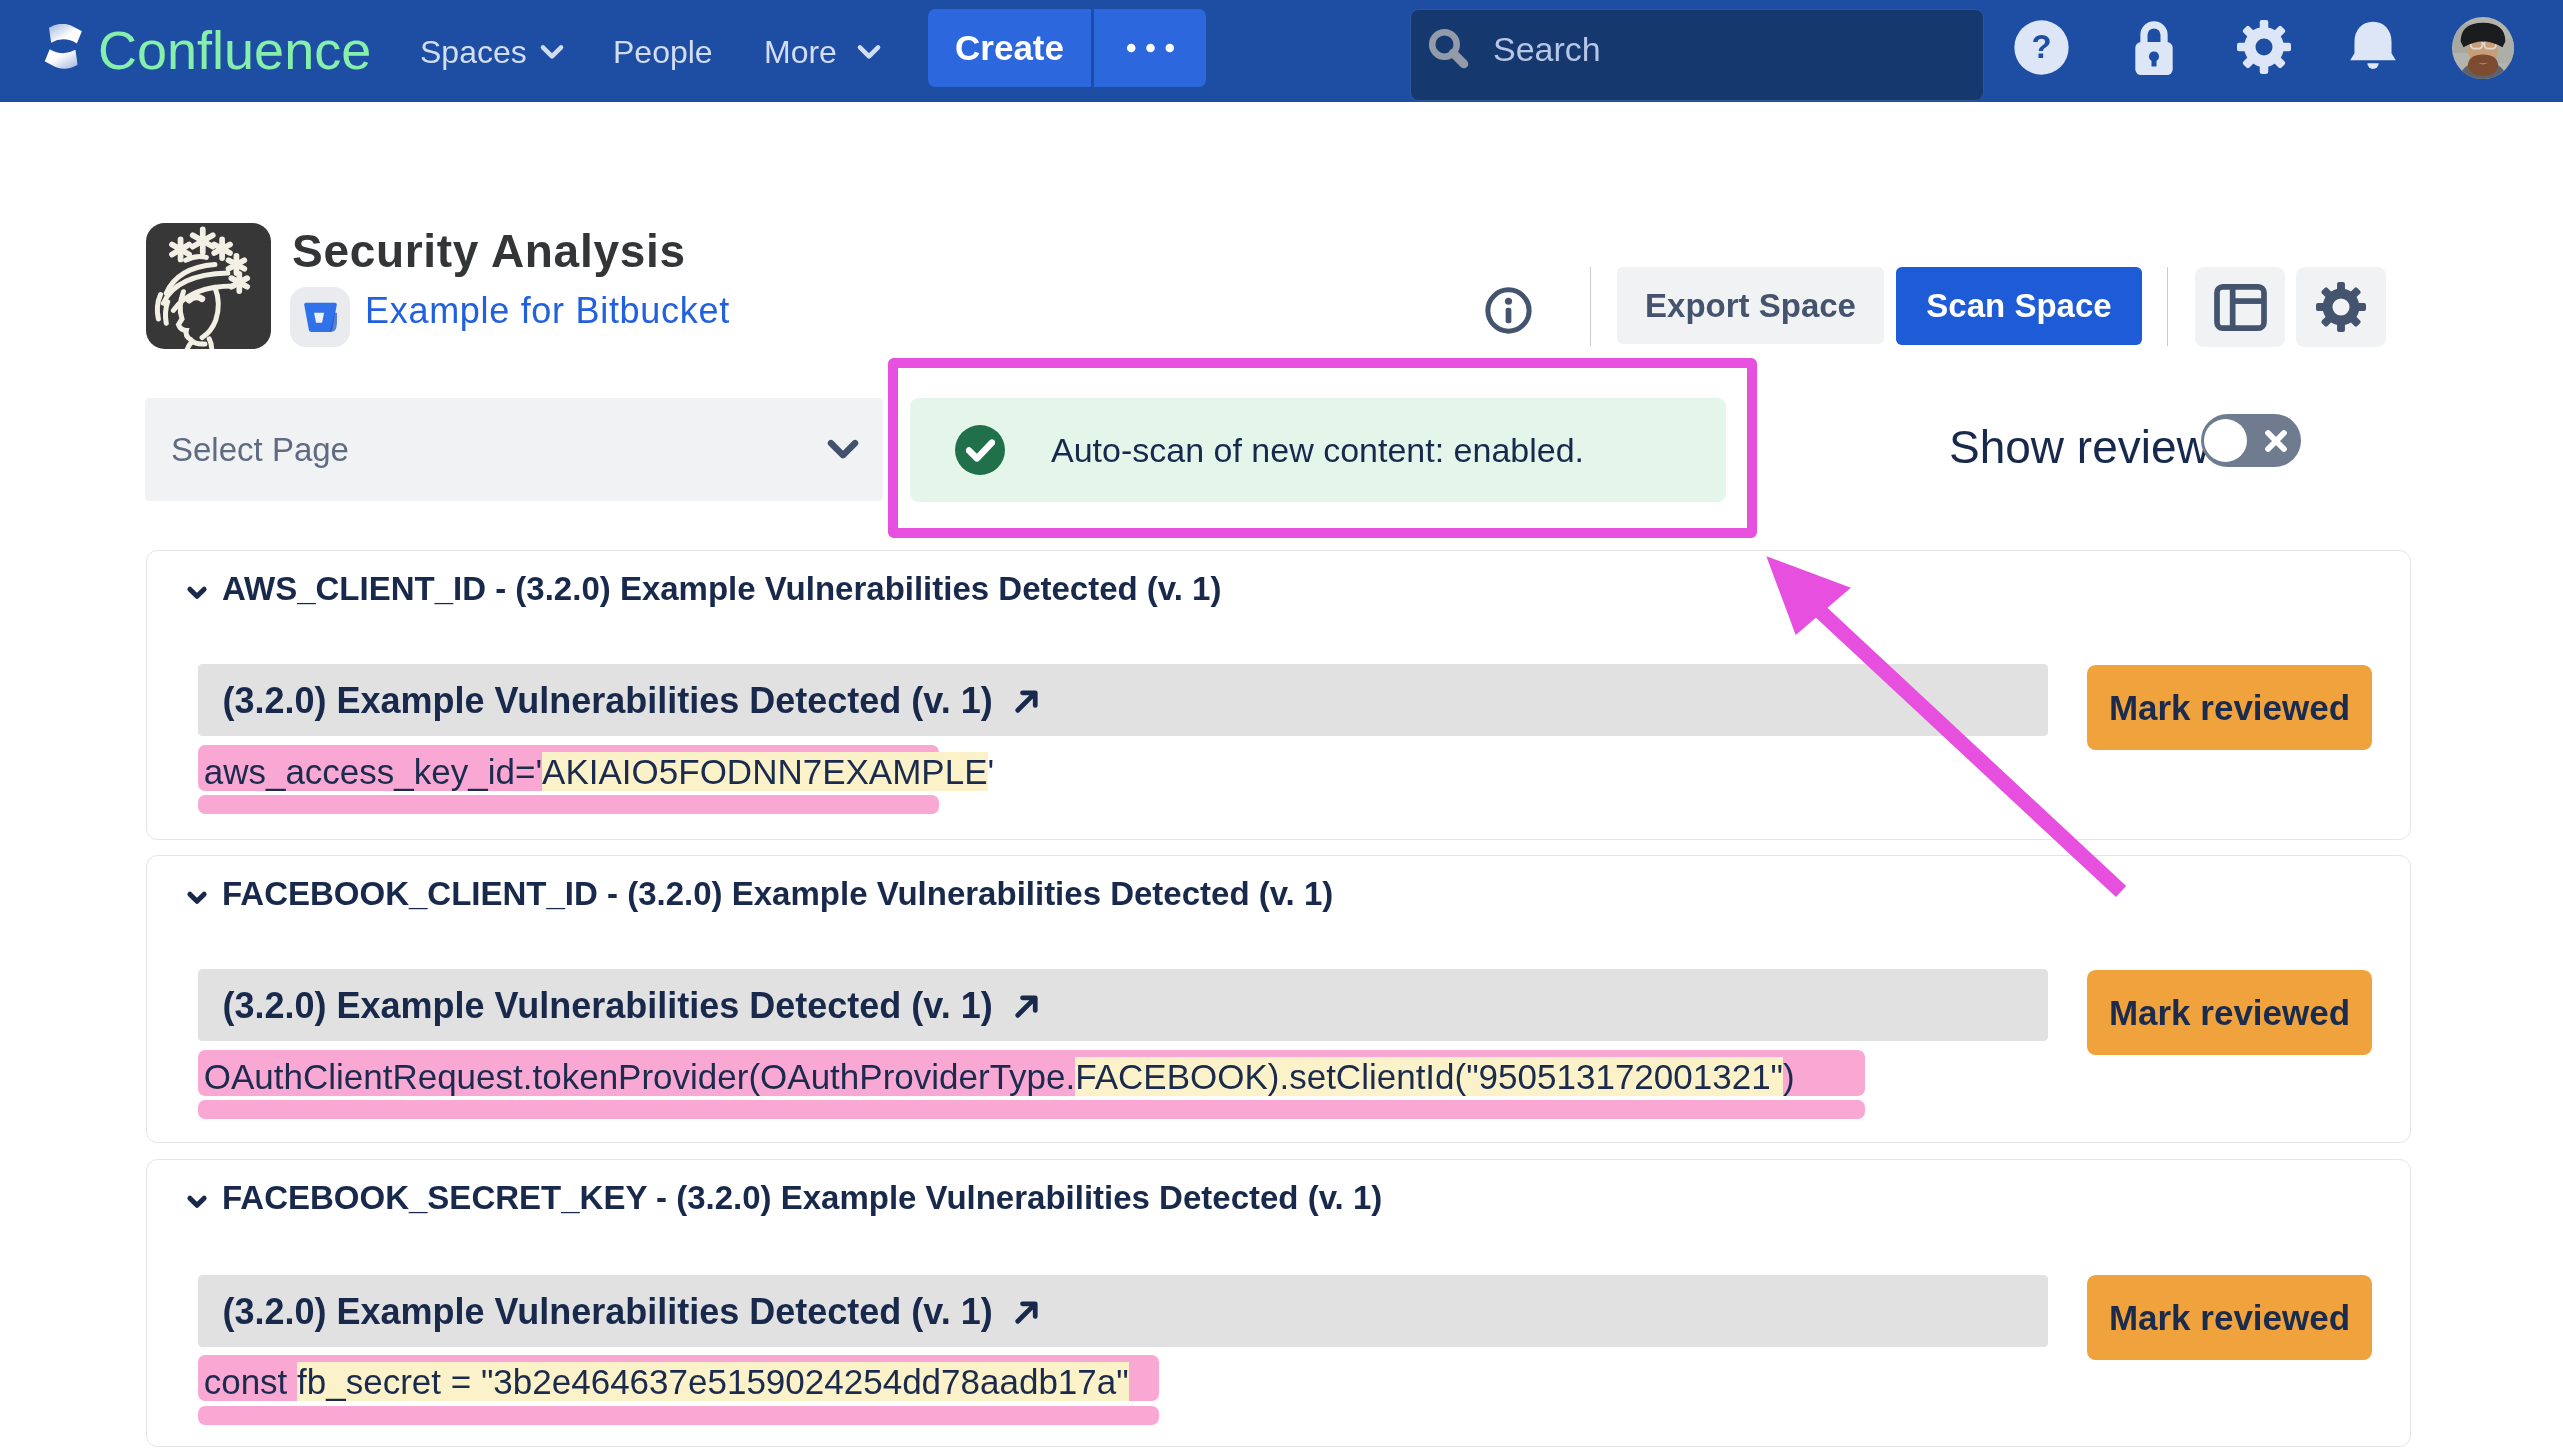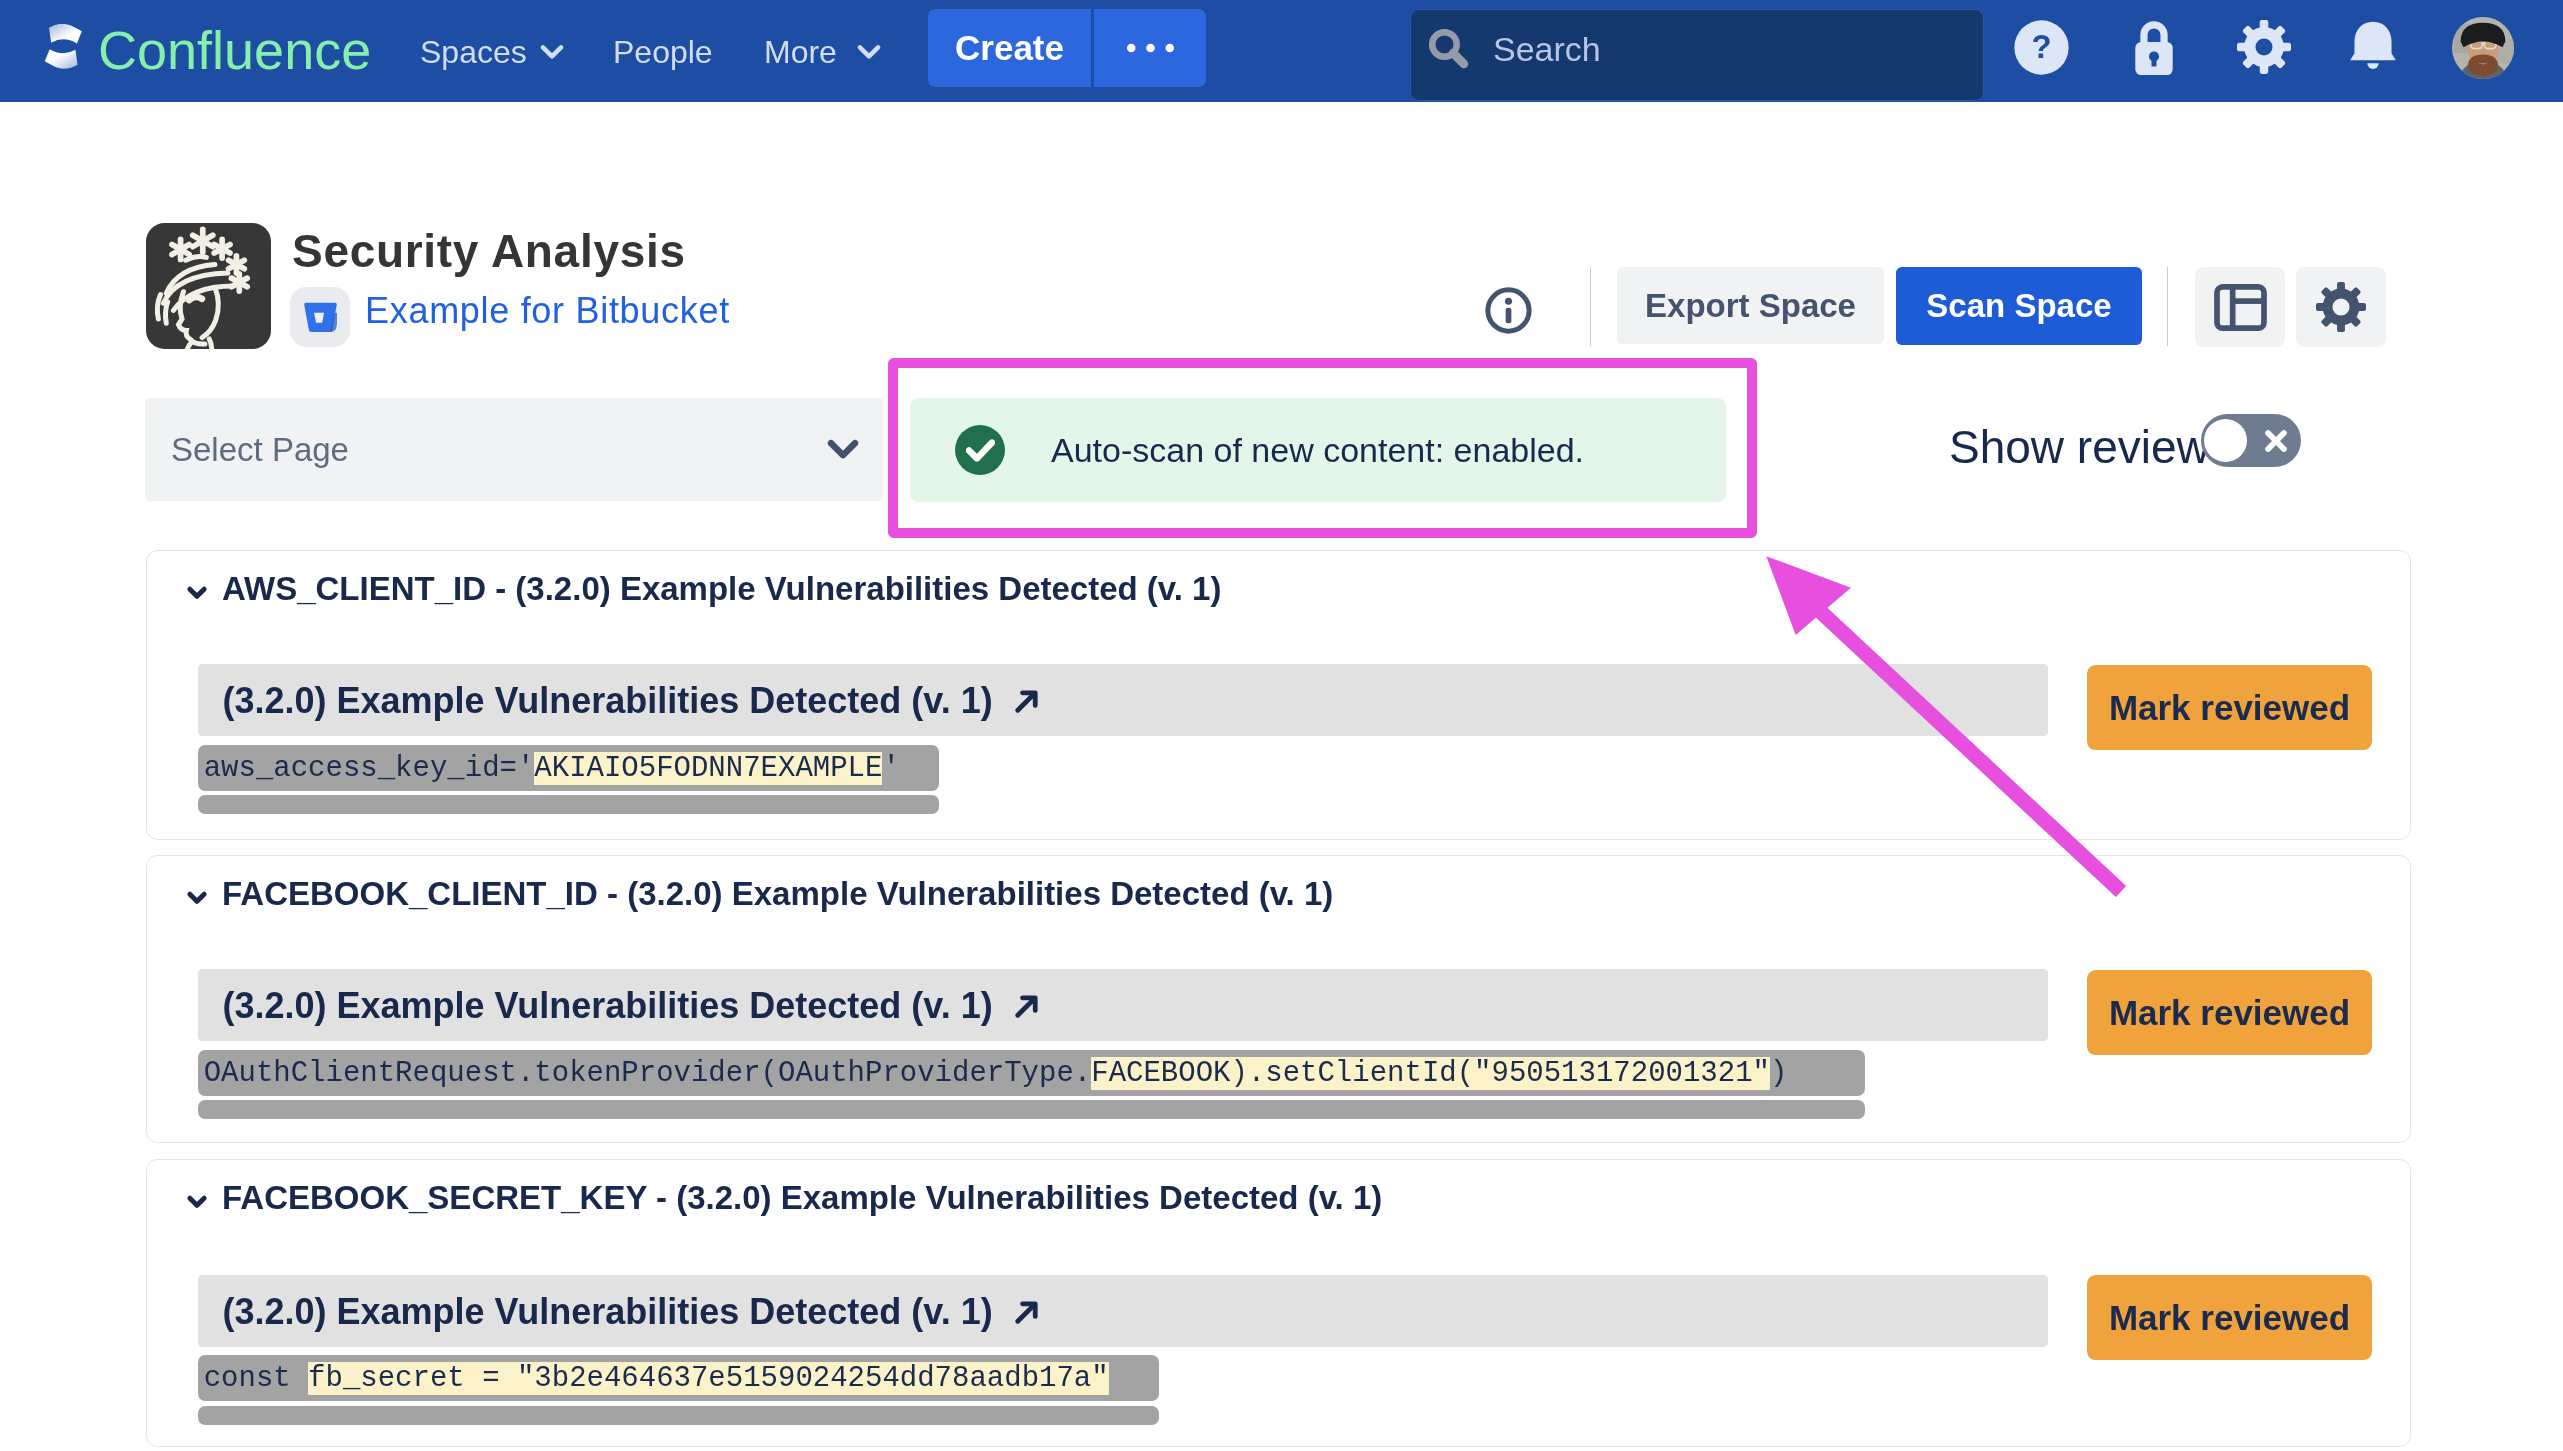--- a/index.html
+++ b/index.html
@@ -28,21 +28,21 @@
   .pinkbox { position:absolute; left:888px; top:358px; width:869px; height:180px; border:10.8px solid #e750de; border-radius:5.7px; }
   .alert { position:absolute; left:910px; top:398px; width:816px; height:104px; background:#e4f6ea; border-radius:8.6px;padding-left:26px; }
   .alert-t { position:absolute; left:141px; top:33px; font-size:34px; color:#17294d; }
   .gcircle { position:absolute; left:45px; top:27px; width:50px; height:50px; border-radius:50%; background:#20704b; }
   .showrev { position:absolute; left:1949px; top:420px; font-size:46px; color:#17294d; }
   
   .card { position:absolute; left:146px; width:2265px; background:#ffffff; border:1.4px solid #e4e4e6; border-radius:11.5px; }
   .cardtitle { position:absolute; left:75px; font-size:33px; font-weight:700; color:#18294b; }
   .graybar { position:absolute; left:51px; width:1850px; height:72px; background:#e1e1e2; border-radius:4.3px; }
   .graybar-t { position:absolute; left:24.4px; top:16px; font-size:36px; font-weight:700; color:#18294b; }
-  .coderow { position:absolute; left:51px; height:46px; background:#a3a3a3; border-radius:7.2px; font-family:Liberation Mono, monospace; font-size:29px; color:#1b2b4d; white-space:pre; }
+  .coderow { position:absolute; left:51px; height:46px; background:#f9a8d4; border-radius:7.2px; font-family:Liberation Sans, sans-serif; font-size:35px; color:#1b2b4d; white-space:pre; }
   .coderow span.hl { background:#fbf2c9; }
   .codepad { display:inline-block; padding:7.2px 0 0 5.7px; }
   .markbtn { position:absolute; left:1928px; width:285px; height:85px; background:#f0a33c; border-radius:8.6px; color:#1b2b4d; font-size:35px; font-weight:700; display:flex; align-items:center; justify-content:center;margin-left:12px; }
 </style>
 </head>
 <body>
 
 <div class="nav">
   <svg class="abs" style="left:44px; top:24px;" width="40" height="46" viewBox="0 0 56 64">
     <defs>

